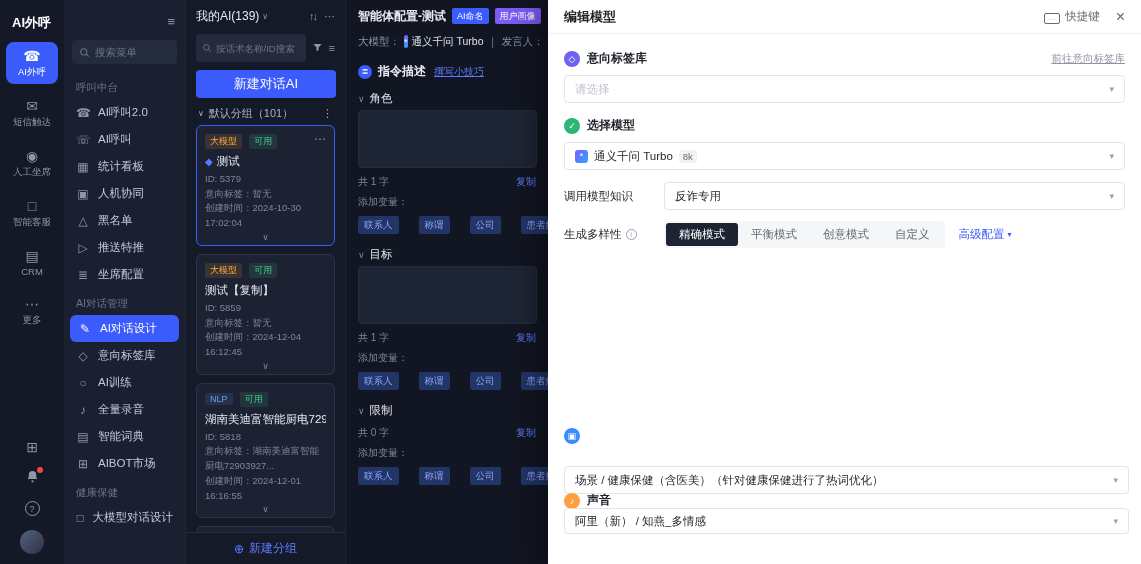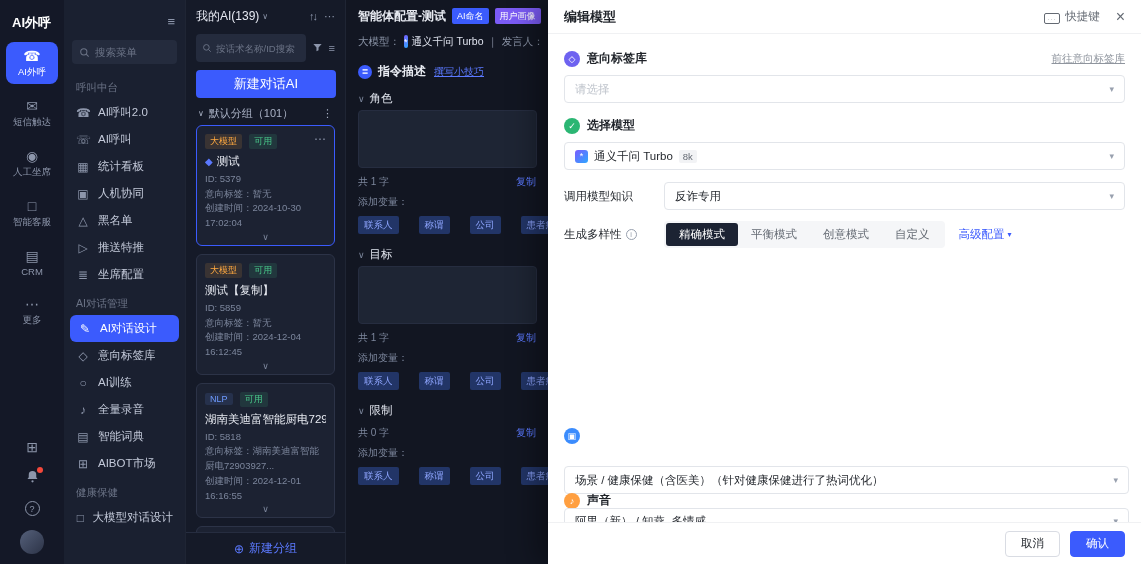--- a/index.html
+++ b/index.html
@@ -534,19 +534,15 @@
       <div class="sec-row abs" style="left:16px; top:452px;">
         <span class="circ orange">♪</span>
         <span class="sec-lab">声音</span>
       </div>
       <div class="sel abs" style="left:16px; right:12px; top:474px; height:26px;">
         <span>阿里（新） / 知燕_多情感</span>
         <span class="arrow">▾</span>
       </div>
     </div>
 
-    <div class="m-footer">
-      <button class="btn ghost">取消</button>
-      <button class="btn primary">确认</button>
-    </div>
   </div>
 
 </div>
 
 </body></html>

